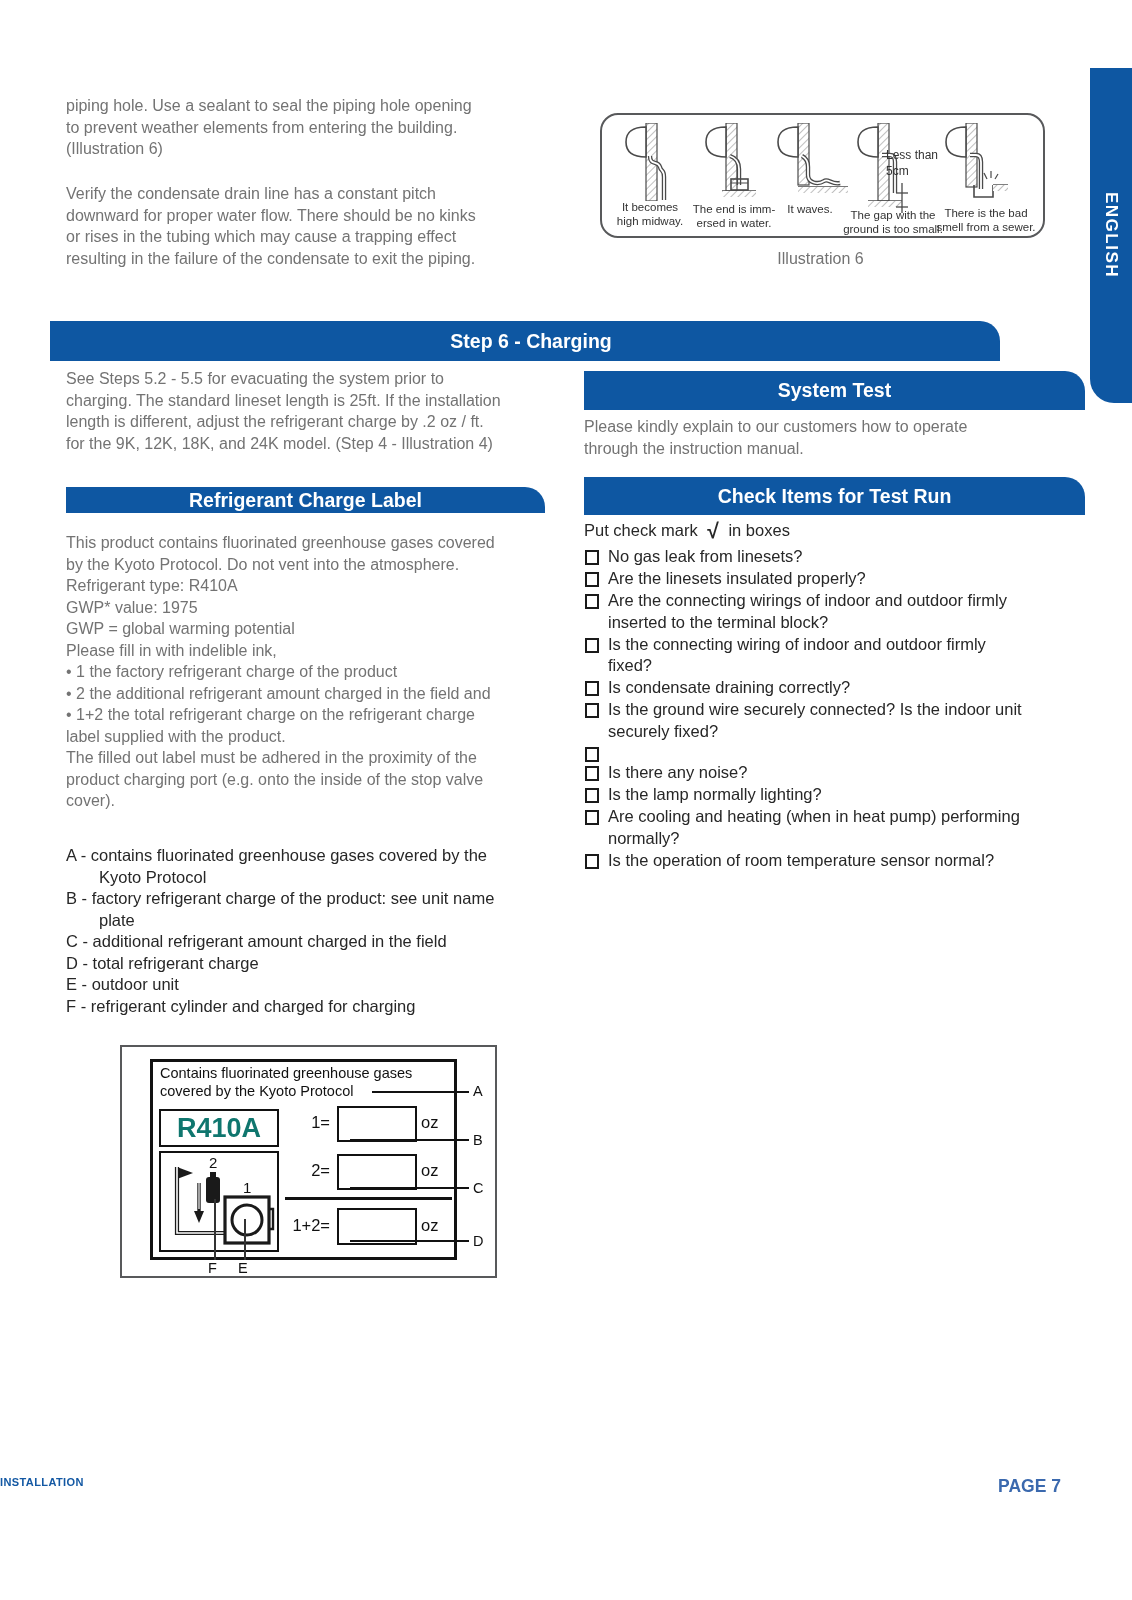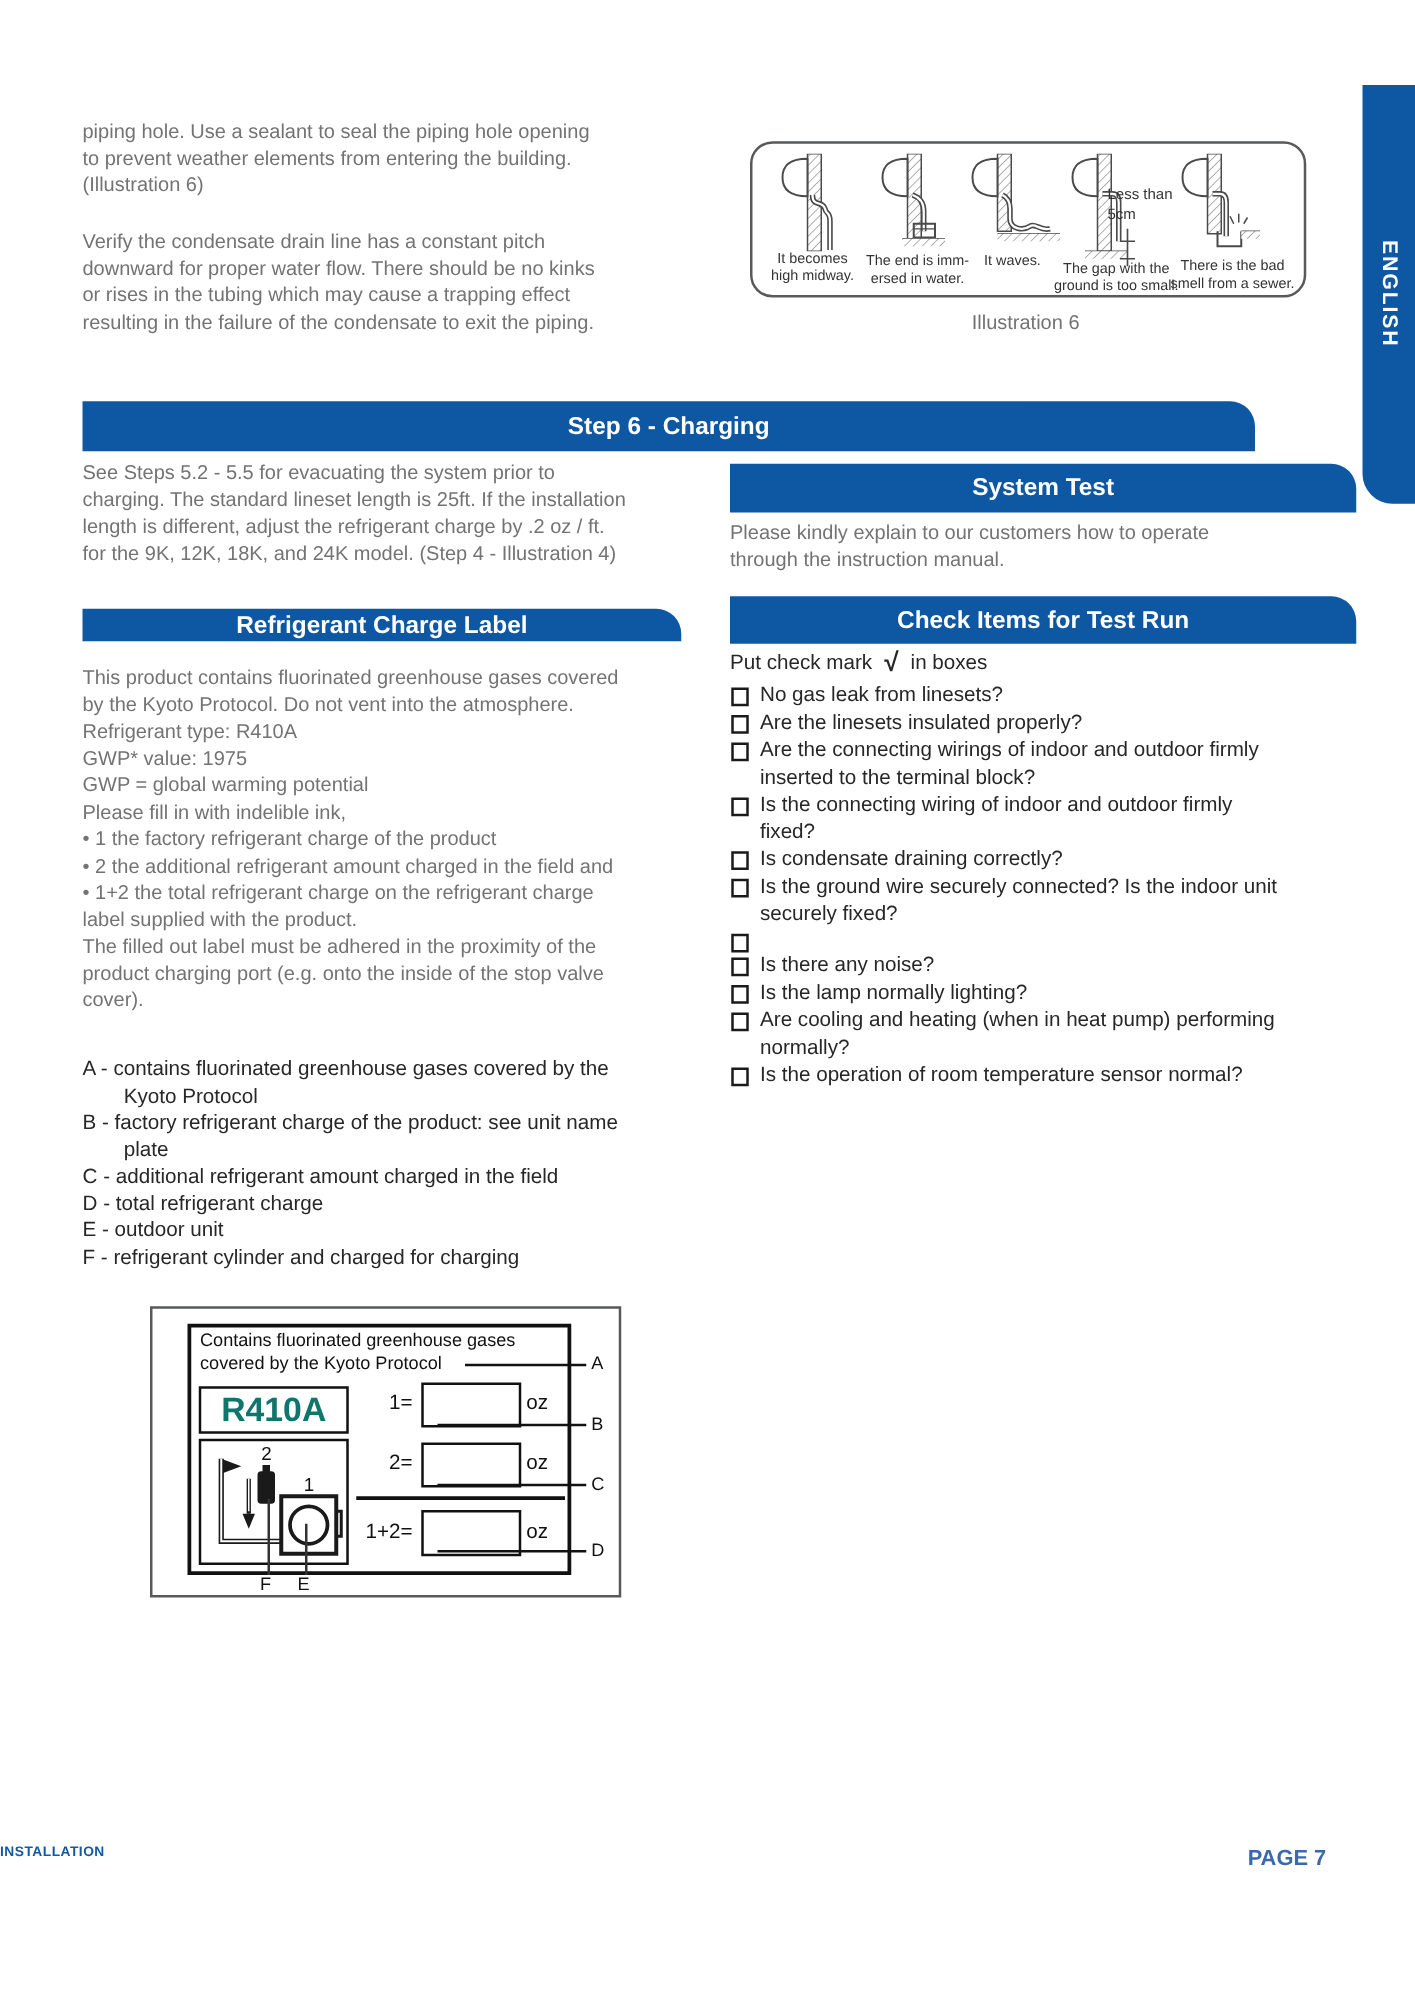--- a/index.html
+++ b/index.html
@@ -130,21 +130,21 @@
 ersed in water.</div>
     <div class="abs cap" style="left:178px;top:88px;width:60px;text-align:center;">It waves.</div>
     <div class="abs cap" style="left:226px;top:94px;width:130px;text-align:center;">The gap with the
 ground is too small.</div>
     <div class="abs cap" style="left:328px;top:92px;width:112px;text-align:center;">There is the bad
 smell from a sewer.</div>
   </div>
 
   <div class="abs body-text" style="left:600px;top:248px;width:441px;text-align:center;">Illustration 6</div>
 
-  <div class="abs bar" style="left:66px;top:321px;width:938px;height:40px;">Step 6 - Charging</div>
+  <div class="abs bar" style="left:50px;top:321px;width:938px;height:40px;padding-left:12px;">Step 6 - Charging</div>
 
   <div class="abs body-text" style="left:66px;top:368px;width:520px;">See Steps 5.2 - 5.5 for evacuating the system prior to
 charging. The standard lineset length is 25ft. If the installation
 length is different, adjust the refrigerant charge by .2 oz / ft.
 for the 9K, 12K, 18K, and 24K model. (Step 4 - Illustration 4)</div>
 
   <div class="abs bar" style="left:66px;top:487px;width:479px;height:26px;">Refrigerant Charge Label</div>
 
   <div class="abs body-text" style="left:66px;top:532px;width:510px;">This product contains fluorinated greenhouse gases covered
 by the Kyoto Protocol. Do not vent into the atmosphere.

